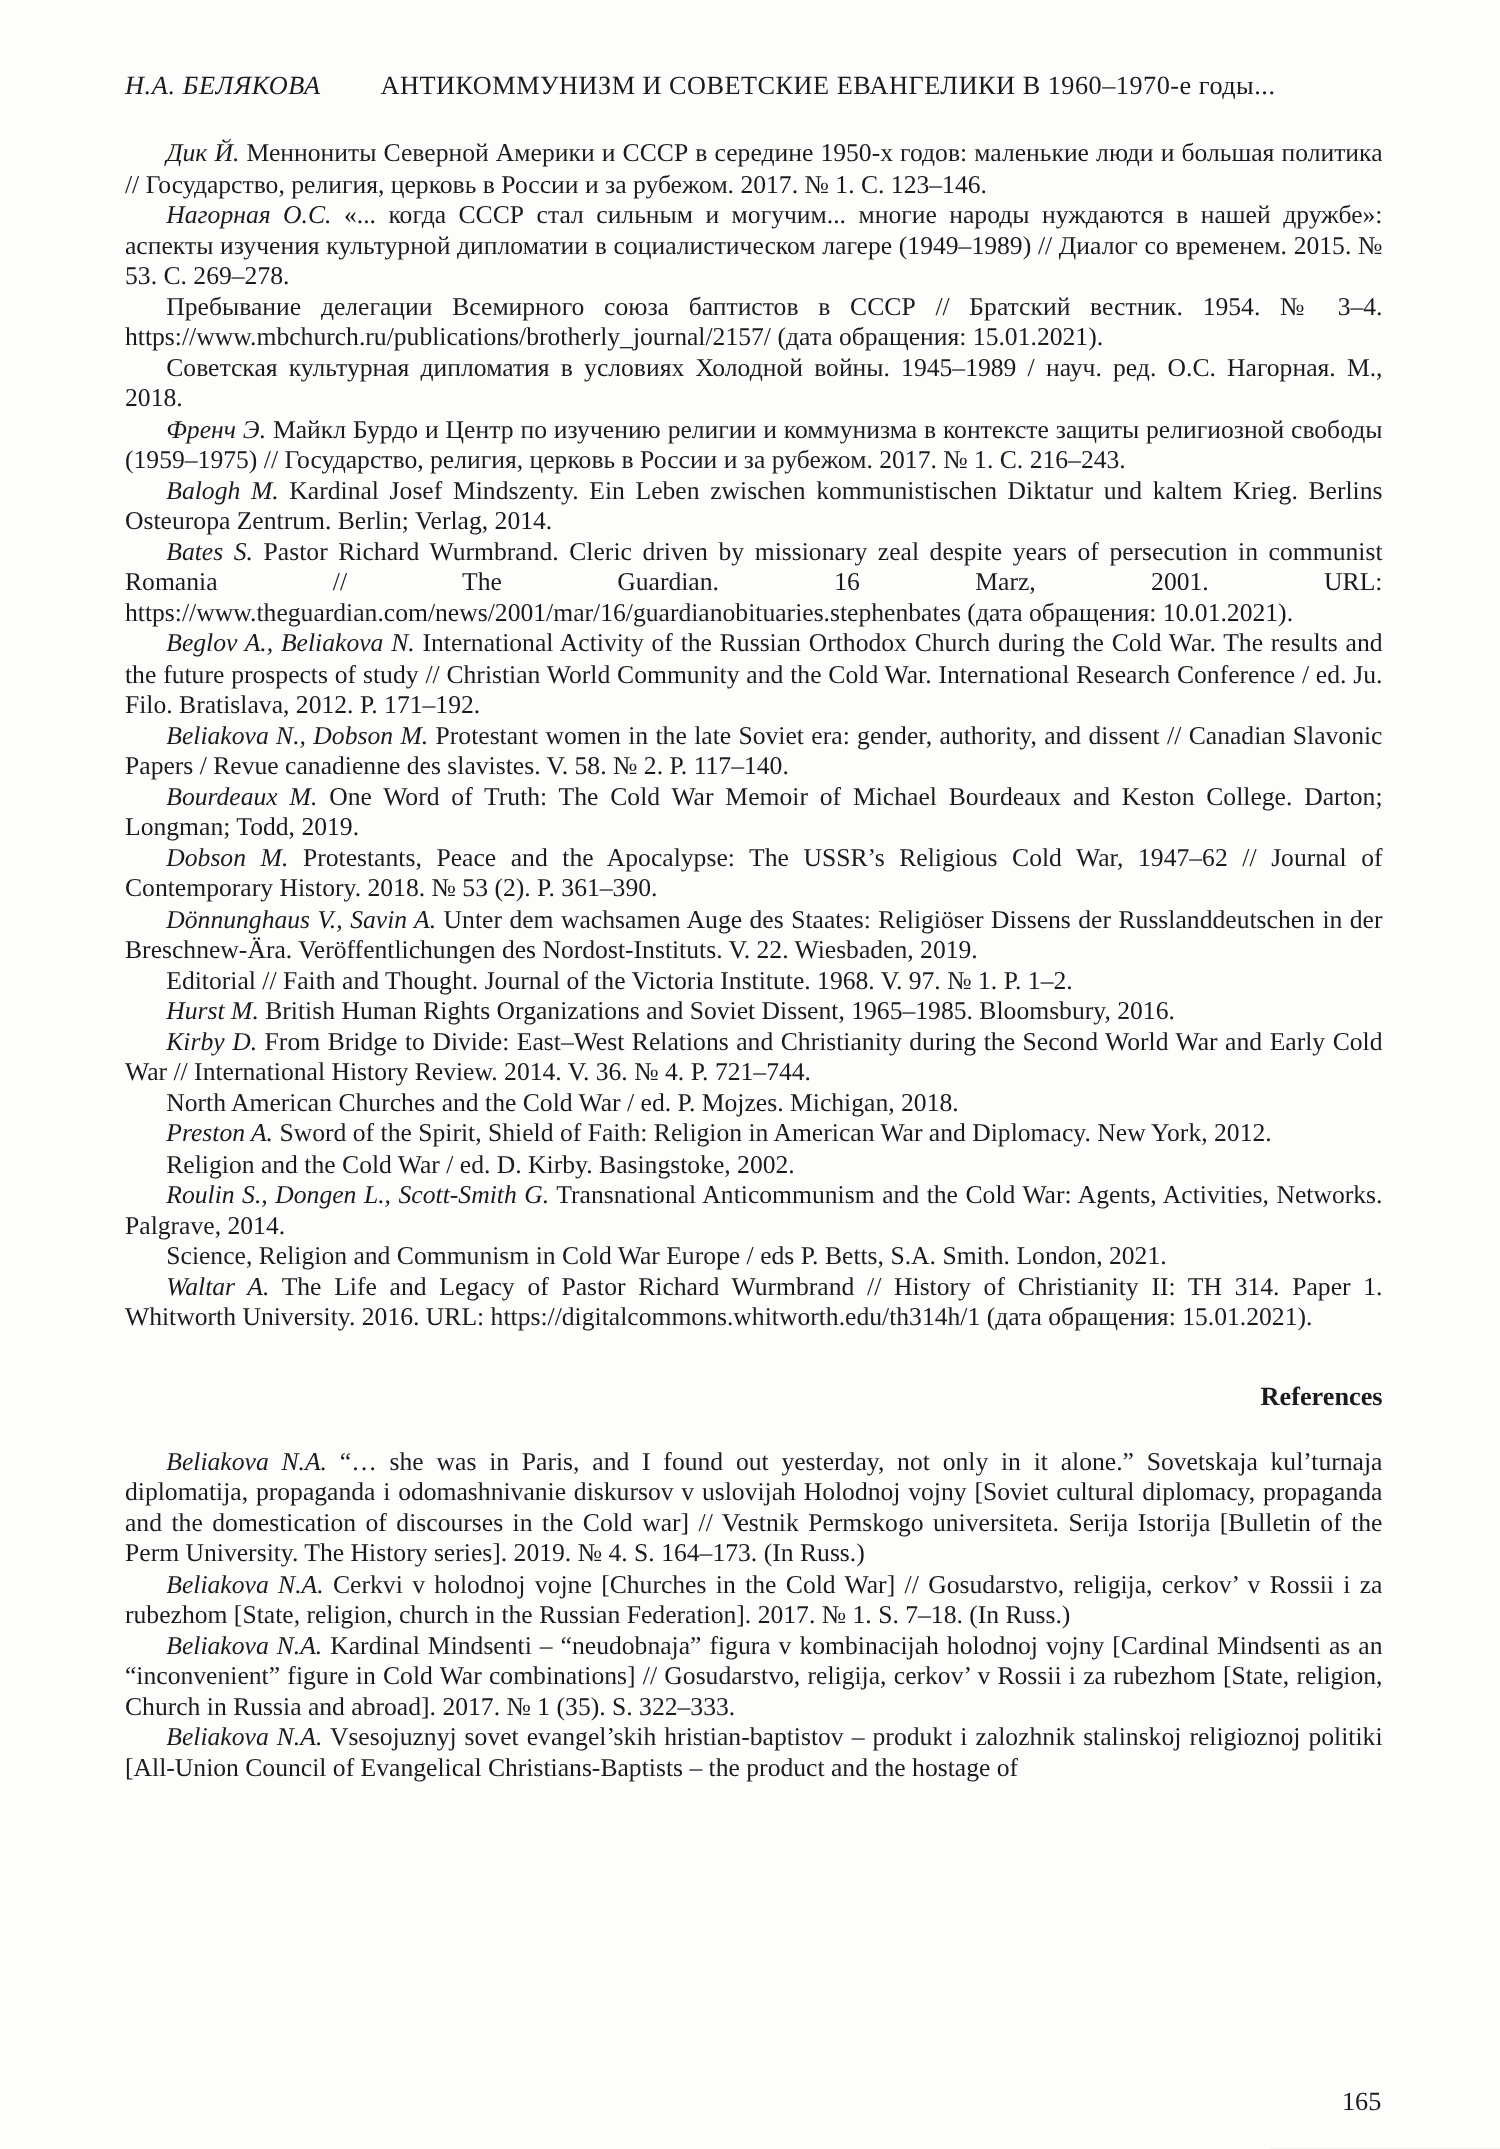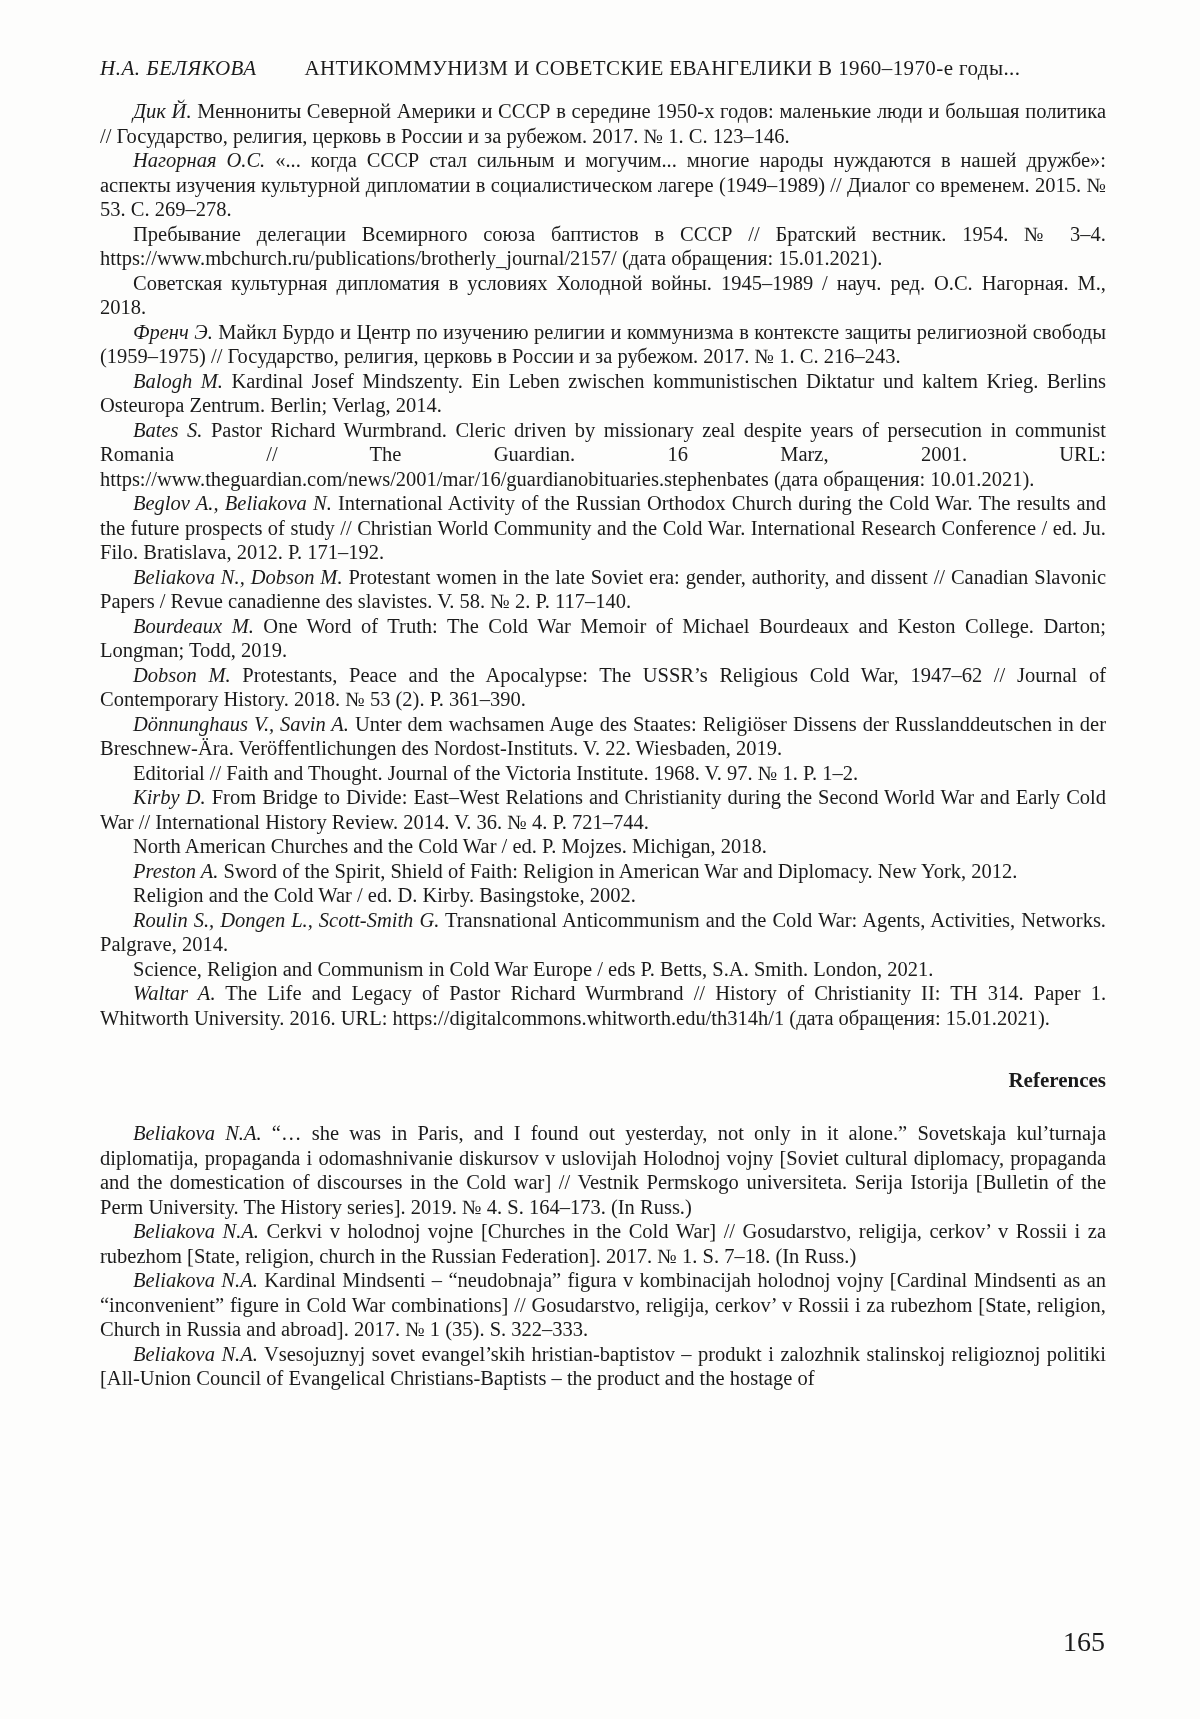--- a/index.html
+++ b/index.html
@@ -21,21 +21,21 @@
     position: absolute;
     left: 100px;
     top: 56px;
     width: 1006px;
   }
   .running-header {
     display: flex;
     align-items: baseline;
     font-size: 21px;
     white-space: nowrap;
-    margin-bottom: 18px;
+    margin-bottom: 30px;
   }
   .running-header .hdr-author {
     font-style: italic;
     letter-spacing: 0.5px;
   }
   .running-header .hdr-title {
     margin-left: 48px;
     letter-spacing: 0.4px;
   }
   .entries p.entry {
@@ -49,22 +49,22 @@
   }
   .refs-heading {
     font-size: 21px;
     font-weight: bold;
     text-align: right;
     margin: 38px 0 28px 0;
   }
   .page-number {
     position: absolute;
     right: 95px;
-    top: 1626px;
-    font-size: 28px;
+    top: 1669px;
+    font-size: 21px;
   }
 </style>
 </head>
 <body>
 
 <div class="page">
   <div class="content">
 
     <div class="running-header">
       <span class="hdr-author">Н.А. БЕЛЯКОВА</span>
@@ -78,20 +78,21 @@
         <p class="entry">Советская культурная дипломатия в условиях Холодной войны. 1945–1989 / науч. ред. О.С. Нагорная. М., 2018.</p>
         <p class="entry"><em>Френч Э.</em> Майкл Бурдо и Центр по изучению религии и коммунизма в контексте защиты религиозной свободы (1959–1975) // Государство, религия, церковь в России и за рубежом. 2017. № 1. С. 216–243.</p>
         <p class="entry"><em>Balogh  M.</em> Kardinal Josef Mindszenty. Ein Leben zwischen kommunistischen Diktatur und kaltem Krieg. Berlins Osteuropa Zentrum. Berlin; Verlag, 2014.</p>
         <p class="entry"><em>Bates S.</em> Pastor Richard Wurmbrand. Cleric driven by missionary zeal despite years of persecution in communist Romania // The Guardian. 16 Marz, 2001. URL: https://www.theguardian.com/news/2001/mar/16/guardianobituaries.stephenbates (дата обращения: 10.01.2021).</p>
         <p class="entry"><em>Beglov A., Beliakova N.</em> International Activity of the Russian Orthodox Church during the Cold War. The results and the future prospects of study // Christian World Community and the Cold War. International Research Conference / ed. Ju. Filo. Bratislava, 2012. P. 171–192.</p>
         <p class="entry"><em>Beliakova N., Dobson M.</em> Protestant women in the late Soviet era: gender, authority, and dissent // Canadian Slavonic Papers / Revue canadienne des slavistes. V. 58. № 2. P. 117–140.</p>
         <p class="entry"><em>Bourdeaux M.</em> One Word of Truth: The Cold War Memoir of Michael Bourdeaux and Keston College. Darton; Longman; Todd, 2019.</p>
         <p class="entry"><em>Dobson M.</em> Protestants, Peace and the Apocalypse: The USSR’s Religious Cold War, 1947–62 // Journal of Contemporary History. 2018. № 53 (2). P. 361–390.</p>
         <p class="entry"><em>Dönnunghaus V., Savin A.</em> Unter dem wachsamen Auge des Staates: Religiöser Dissens der Russlanddeutschen in der Breschnew-Ära. Veröffentlichungen des Nordost-Instituts. V. 22. Wiesbaden, 2019.</p>
         <p class="entry">Editorial // Faith and Thought. Journal of the Victoria Institute. 1968. V. 97. № 1. P. 1–2.</p>
+        <p class="entry"><em>Hurst M.</em> British Human Rights Organizations and Soviet Dissent, 1965–1985. Bloomsbury, 2016.</p>
         <p class="entry"><em>Kirby D.</em> From Bridge to Divide: East–West Relations and Christianity during the Second World War and Early Cold War // International History Review. 2014. V. 36. № 4. P. 721–744.</p>
         <p class="entry">North American Churches and the Cold War / ed. P. Mojzes. Michigan, 2018.</p>
         <p class="entry"><em>Preston A.</em> Sword of the Spirit, Shield of Faith: Religion in American War and Diplomacy. New York, 2012.</p>
         <p class="entry">Religion and the Cold War / ed. D. Kirby. Basingstoke, 2002.</p>
         <p class="entry"><em>Roulin S., Dongen L., Scott-Smith G.</em> Transnational Anticommunism and the Cold War: Agents, Activities, Networks. Palgrave, 2014.</p>
         <p class="entry">Science, Religion and Communism in Cold War Europe / eds P. Betts, S.A. Smith. London, 2021.</p>
         <p class="entry"><em>Waltar A.</em> The Life and Legacy of Pastor Richard Wurmbrand // History of Christianity II: TH 314. Paper 1. Whitworth University. 2016. URL: https://digitalcommons.whitworth.edu/th314h/1 (дата обращения: 15.01.2021).</p>
       </div>
 
     <div class="refs-heading">References</div>

